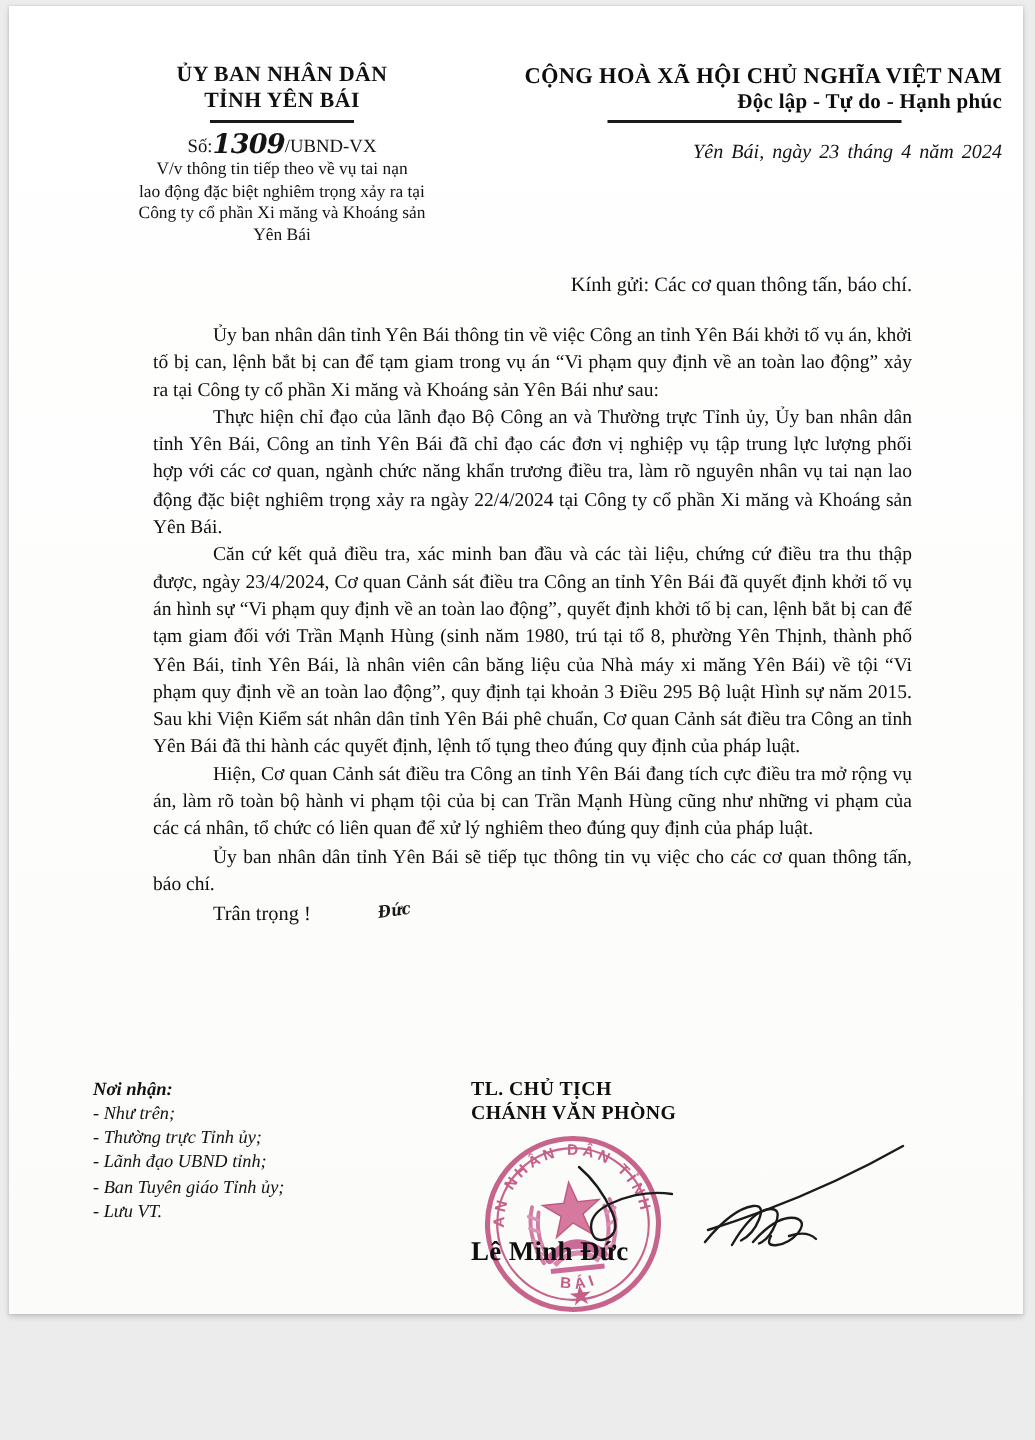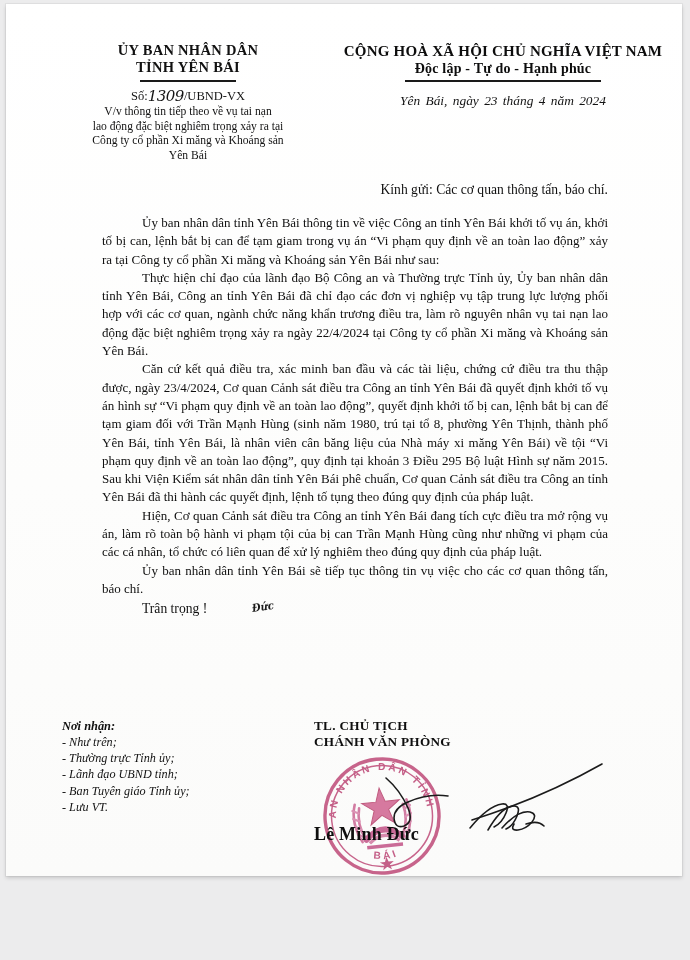--- a/index.html
+++ b/index.html
@@ -35,21 +35,21 @@
     display: flex;
     align-items: flex-start;
   }
   .hdr-left {
     width: 300px;
     margin-left: 32px;
     text-align: center;
   }
   .hdr-right {
     width: 330px;
-    text-align: center;
+    text-align: right;
   }
   .org-name {
     font-weight: bold;
     font-size: 14.5px;
     line-height: 17px;
     letter-spacing: 0.3px;
     color: #111;
   }
   .rule {
     width: 96px;
@@ -59,22 +59,22 @@
   }
   .rule.wide { width: 196px; margin-top: 3px; }
   .docnum {
     font-size: 12.5px;
     color: #141414;
     line-height: 15px;
   }
   .handnum {
     font-family: "DejaVu Serif", serif;
     font-style: italic;
-    font-weight: normal;
-    font-size: 15px;
+    font-weight: bold;
+    font-size: 18px;
     letter-spacing: -0.5px;
     vertical-align: -1px;
   }
   .subject {
     font-size: 11.6px;
     line-height: 13.6px;
     color: #121212;
     margin-top: 1px;
     text-align: center;
   }

